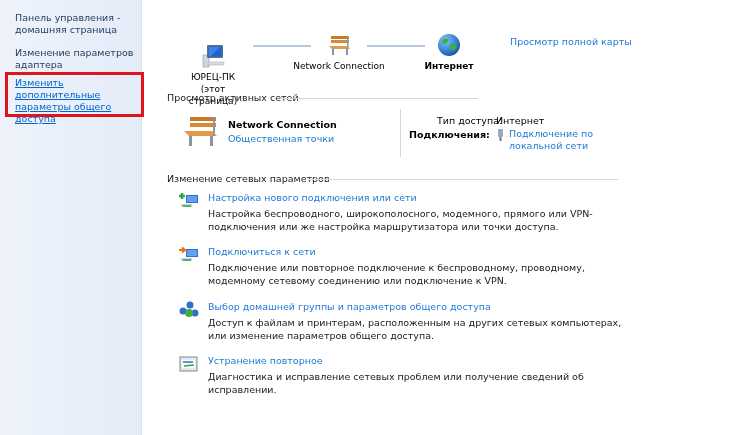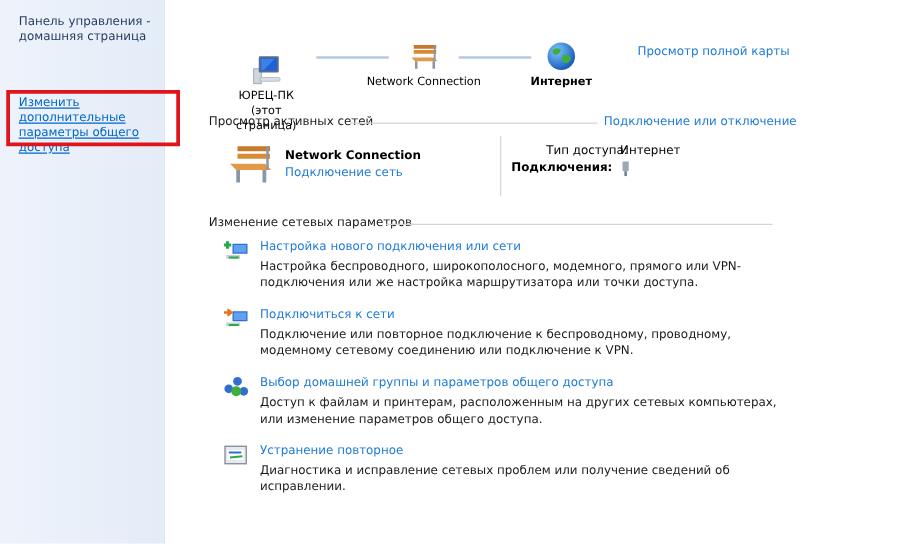--- a/index.html
+++ b/index.html
@@ -1,19 +1,19 @@
 <!DOCTYPE html>
 <html><head>
 <meta charset="utf-8">
 <style>
   * { box-sizing: border-box; margin: 0; padding: 0; }
   html, body { width: 730px; height: 435px; overflow: hidden; background: #ffffff; }
   body { font-family: "DejaVu Sans", "Liberation Sans", sans-serif; font-size: 9.5px; color: #000; position: relative; }
 
-  .sidebar { position: absolute; left: 0; top: 0; width: 132px; height: 435px;
+  .sidebar { position: absolute; left: 0; top: 0; width: 142px; height: 435px;
     background: linear-gradient(to right, #eef3fb 0%, #e4ecf8 100%); border-right: 1px solid #d9e3f1; }
   .side-item { position: absolute; left: 15px; width: 130px; line-height: 12px; font-size: 9.5px; color: #1e395b; }
   .side-item.link { color: #0066cc; text-decoration: underline; }
   .highlight-box { position: absolute; left: 5px; top: 72px; width: 139px; height: 45px; border: 3px solid #e0151b; }
 
   .main { position: absolute; left: 149px; top: 0; right: 0; bottom: 0; }
   .page-title { position: absolute; left: 18px; top: 13px; font-size: 13.5px; color: #1e5aa8; white-space: nowrap; }
 
   .map { position: absolute; left: 0; top: 32px; width: 450px; height: 58px; }
   .map-node { position: absolute; text-align: center; font-size: 9px; line-height: 12px; }
@@ -34,20 +34,21 @@
   .task { position: absolute; left: 30px; width: 450px; }
   .task-icon { position: absolute; left: 0; top: 0; width: 20px; height: 18px; }
   .task-title { position: absolute; left: 29px; top: 0; color: #1e7ad6; font-size: 9.5px; white-space: nowrap; }
   .task-desc { position: absolute; left: 29px; top: 15px; width: 420px; font-size: 9.5px; line-height: 13px; color: #1a1a1a; }
 </style>
 </head>
 <body>
 
 <div class="sidebar">
   <div class="side-item" style="top:12px;">Панель управления - домашняя страница</div>
+  <div class="side-item" style="top:47px;">Изменение параметров адаптера</div>
   <div class="side-item link" style="top:77px;">Изменить дополнительные параметры общего доступа</div>
   <div class="highlight-box"></div>
 </div>
 
 <div class="main">
 
   <div class="map">
     <div class="map-node" style="left:28px; top:11px; width:72px;">
       <svg width="26" height="26" viewBox="0 0 26 26" style="display:block;margin:0 auto 2px;">
         <rect x="3" y="12" width="6" height="12" fill="#cfd6de" stroke="#8a96a3" stroke-width="0.6"></rect>
@@ -84,41 +85,44 @@
         <path d="M6 8 Q10 5 13 8 Q11 12 8 12 Q6 11 6 8 Z" fill="#3fae3a"></path>
         <path d="M14 12 Q19 11 21 15 Q18 20 15 18 Q13 15 14 12 Z" fill="#3fae3a"></path>
       </svg>
       <div style="font-weight:bold;">Интернет</div>
     </div>
   </div>
   <div class="map-link">Просмотр полной карты</div>
 
   <div class="section-header" style="top:92px;">Просмотр активных сетей</div>
   <div class="section-rule" style="left:131px; top:98px; width:198px;"></div>
-  <div class="section-link" style="left:334px; top:92px;">Подключение или отключение</div>
 
   <svg style="position:absolute; left:33px; top:114px;" width="38" height="34" viewBox="0 0 38 34">
     <rect x="8" y="3" width="26" height="4" fill="#c77a2c"></rect>
     <rect x="8" y="9" width="26" height="4" fill="#d98a36"></rect>
     <path d="M2 17 L30 17 L35 22 L7 22 Z" fill="#e09a48"></path>
     <rect x="7" y="22" width="3" height="10" fill="#8a96a3"></rect>
     <rect x="28" y="22" width="3" height="10" fill="#8a96a3"></rect>
     <rect x="31" y="3" width="2" height="19" fill="#8a96a3"></rect>
   </svg>
   <div class="net-name">Network Connection</div>
-  <div class="net-type">Подключение сеть</div>
+  <div class="net-type">Общественная точки</div>
 
   <div class="vdivider"></div>
   <div class="kv-label" style="top:115px;margin-left:28px;">Тип доступа:</div>
   <div class="kv-value" style="top:115px;">Интернет</div>
   <div class="kv-label" style="top:129px;font-weight:bold;">Подключения:</div>
   <svg style="position:absolute; left:348px; top:129px;" width="7" height="12" viewBox="0 0 7 12">
     <rect x="1" y="0" width="5" height="8" rx="1" fill="#9aa9b8"></rect>
     <rect x="2.5" y="8" width="2" height="4" fill="#6d7b89"></rect>
   </svg>
+  <div class="kv-link" style="top:128px;">
+    <div>Подключение по</div>
+    <div>локальной сети</div>
+  </div>
 
   <div class="section-header" style="top:173px;">Изменение сетевых параметров</div>
   <div class="section-rule" style="left:160px; top:179px; width:309px;"></div>
 
   <div class="task" style="top:192px;">
     <svg class="task-icon" viewBox="0 0 20 18">
       <rect x="7" y="3" width="12" height="8" fill="#2f6fd0"></rect>
       <rect x="8" y="4" width="10" height="6" fill="#5fa0f0"></rect>
       <rect x="2" y="12" width="11" height="3" fill="#c8d0da"></rect>
       <path d="M4 14 L12 14" stroke="#2ba84a" stroke-width="1.5"></path>

